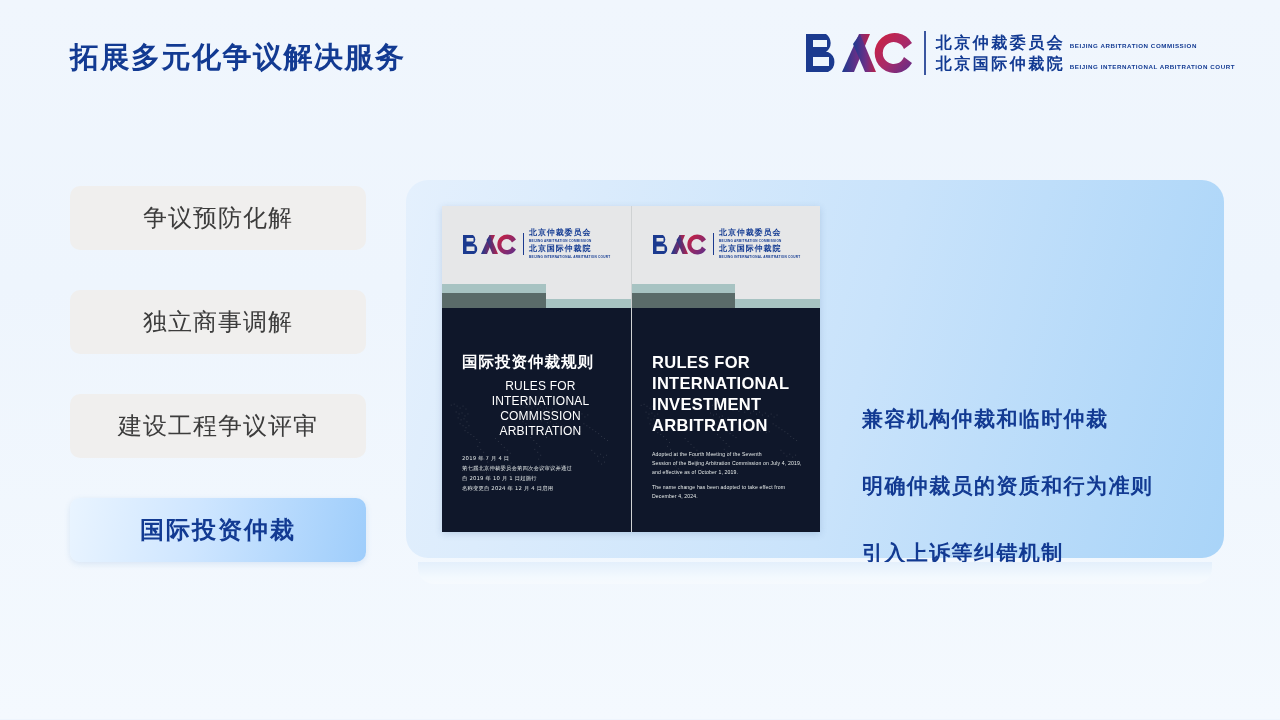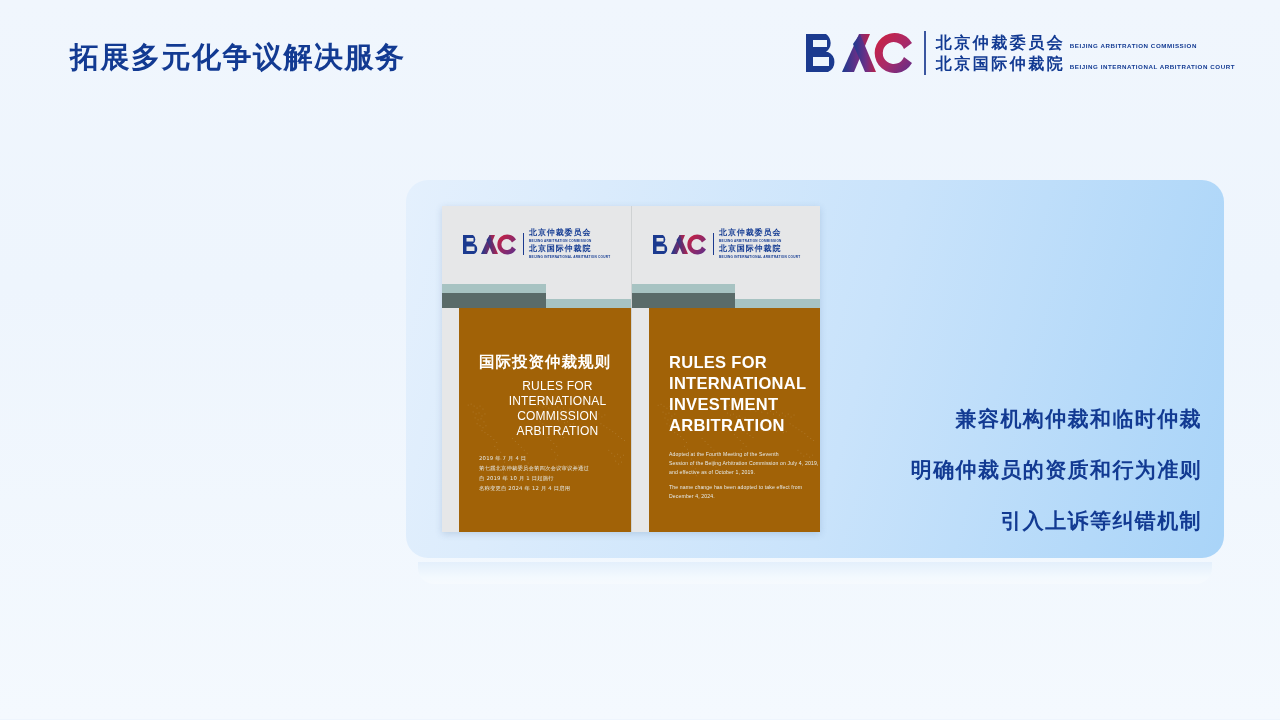--- a/index.html
+++ b/index.html
@@ -108,22 +108,22 @@
     position:absolute; left:0; top:9px; width:55%; height:15px; background:#5a6b69;
   }
   .bk-band .seg-b {
     position:absolute; left:55%; top:0; width:45%; height:15px; background:#e6e7e8;
   }
   .bk-band .seg-b2 {
     position:absolute; left:55%; top:15px; width:45%; height:9px; background:#a7c3c2;
   }
 
   .bk-body {
-    position:absolute; left:17px; top:102px; width:100%; height:224px;
-    background:#a16207;
+    position:absolute; left:0; top:102px; width:100%; height:224px;
+    background:#0f172a;
     overflow:hidden;
   }
   .bk-map {
     position:absolute; left:-6px; top:34px; width:104%; height:196px;
     opacity:.13;
   }
   .bk-map svg { display:block; width:100%; height:100%; }
 
   
   .bk-logo {
@@ -156,21 +156,21 @@
   }
   .bk-meta-en .m-line {
     font-size:5.1px; line-height:1.75; letter-spacing:.15px;
     font-family:"Liberation Sans",sans-serif;
   }
   .bk-meta-en .m-gap { height:6px; }
 
   
   .bullets {
     position:absolute; left:456px; top:228px; width:340px;
-    display:flex; flex-direction:column; gap:28px;text-align:right;
+    display:flex; flex-direction:column; gap:44px;
   }
   .bullet {
     font-size:21px; font-weight:bold; color:#123a92;
     letter-spacing:1.4px; line-height:1.1;
     font-family:"DejaVu Sans",sans-serif;
     white-space:nowrap;
   }
 </style>
 </head>
 <body>
@@ -214,20 +214,34 @@
           <span class="logo-en">BEIJING ARBITRATION COMMISSION</span>
         </div>
         <div class="logo-line">
           <span class="logo-cn">北京国际仲裁院</span>
           <span class="logo-en">BEIJING INTERNATIONAL ARBITRATION COURT</span>
         </div>
       </div>
     </div>
   </div>
 
+  <div class="menu">
+    <div class="menu-item">
+      <span>争议预防化解</span>
+    </div>
+    <div class="menu-item">
+      <span>独立商事调解</span>
+    </div>
+    <div class="menu-item">
+      <span>建设工程争议评审</span>
+    </div>
+    <div class="menu-item active">
+      <span>国际投资仲裁</span>
+    </div>
+  </div>
 
   <div class="card">
 
     <div class="booklets">
 
       <div class="booklet left">
         <div class="bk-top"></div>
         <div class="bk-band">
           <div class="seg-a"></div>
             <div class="seg-a2"></div>

